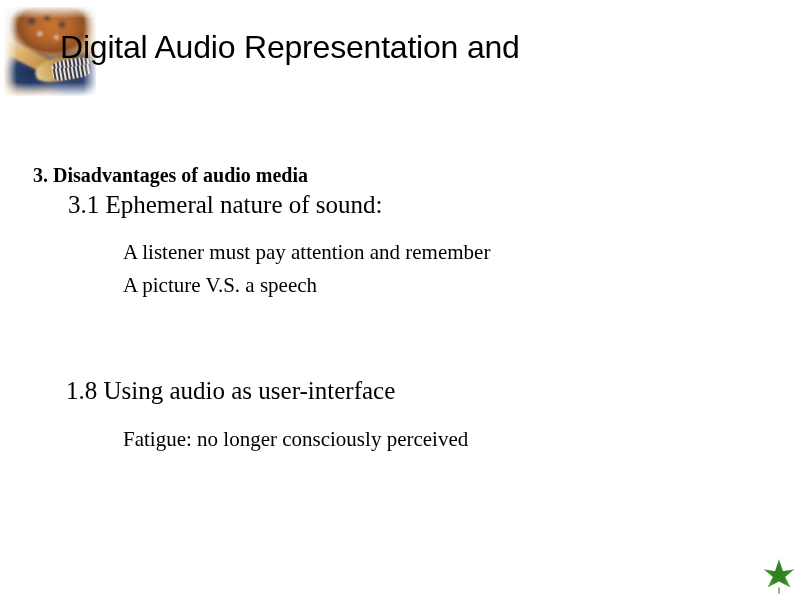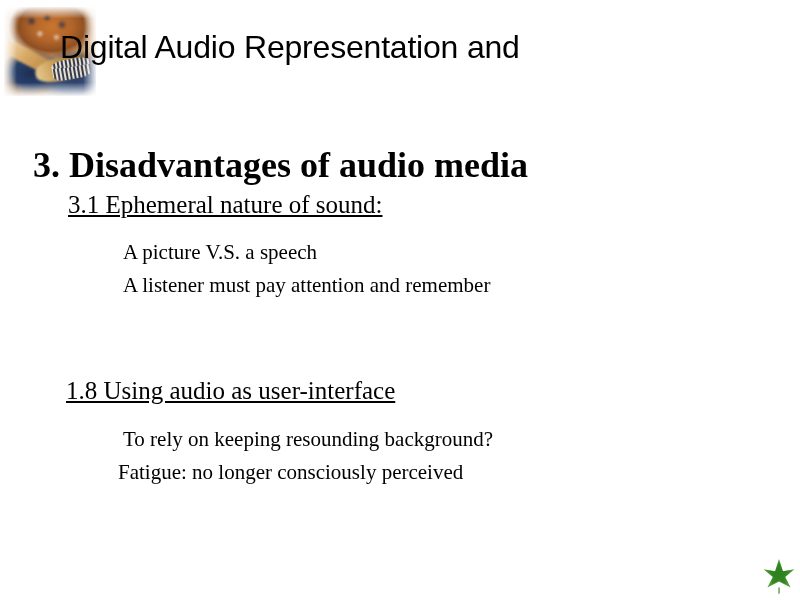--- a/index.html
+++ b/index.html
@@ -119,31 +119,31 @@
     left: 0;
     top: 0;
     width: 800px;
     z-index: 2;
     color: #000000;
   }
 
   .h-section {
     position: absolute;
     font-family: "Liberation Serif", "DejaVu Serif", serif;
-    font-size: 36px;
+    font-size: 20px;
     font-weight: bold;
     white-space: nowrap;
+    margin-top: 20px;
   }
   .h-sub {
     position: absolute;
     font-family: "Liberation Serif", "DejaVu Serif", serif;
     font-size: 25px;
     font-weight: normal;
     white-space: nowrap;
-    text-decoration: underline;
   }
   .para {
     position: absolute;
     font-family: "Liberation Serif", "DejaVu Serif", serif;
     font-size: 21px;
     line-height: 33px;
     font-weight: normal;
   }
   .para .p-line { display: block; white-space: nowrap; }
 
@@ -182,28 +182,27 @@
     <span class="t-line">Digital Audio Representation and</span>
   </div>
 
   <div id="content">
 
     <div class="h-section" id="sec1-head">3. Disadvantages of audio media</div>
 
     <div class="h-sub" id="sec1-sub">3.1 Ephemeral nature of sound:</div>
 
     <div class="para" id="sec1-body">
+      <span class="p-line">A listener must pay attention and remember</span>
       <span class="p-line">A picture V.S. a speech</span>
-      <span class="p-line">A listener must pay attention and remember</span>
     </div>
 
     <div class="h-sub" id="sec2-sub">1.8 Using audio as user-interface</div>
 
     <div class="para" id="sec2-body">
-      <span class="p-line">To rely on keeping resounding background?</span>
       <span class="p-line">Fatigue: no longer consciously perceived</span>
     </div>
 
   </div>
 
   <div id="star-mark">
     <svg width="34" height="40" viewBox="0 0 34 40" xmlns="http://www.w3.org/2000/svg">
       <defs>
         <radialGradient id="starGrad" cx="50%" cy="52%" r="62%">
           <stop offset="0%" stop-color="#2c7a1c"></stop>

